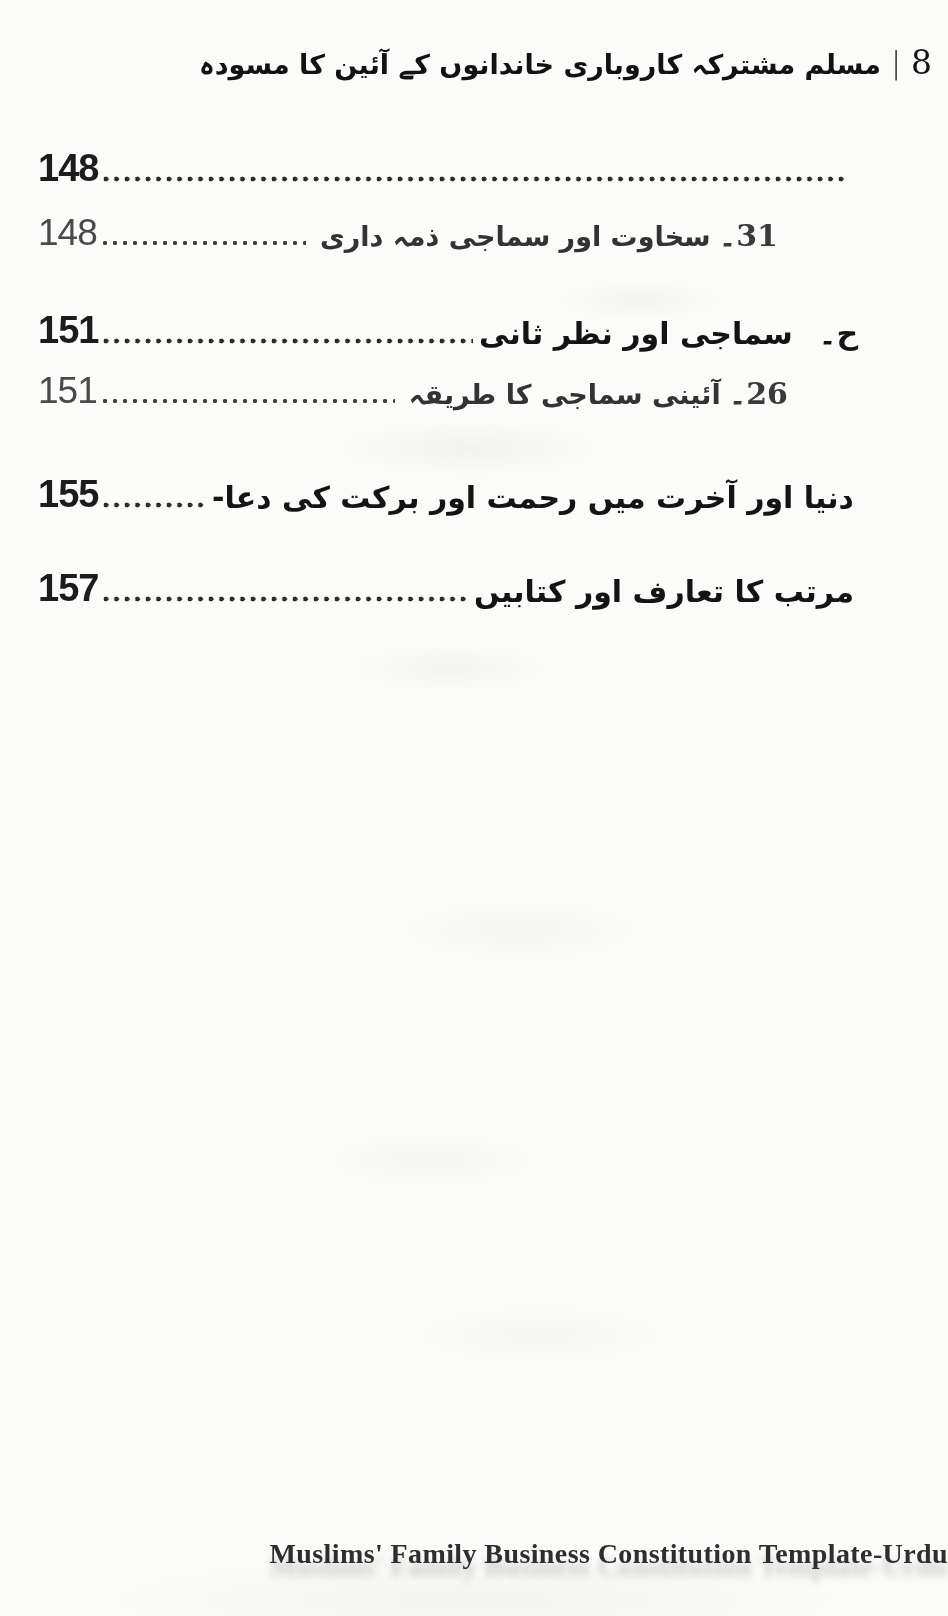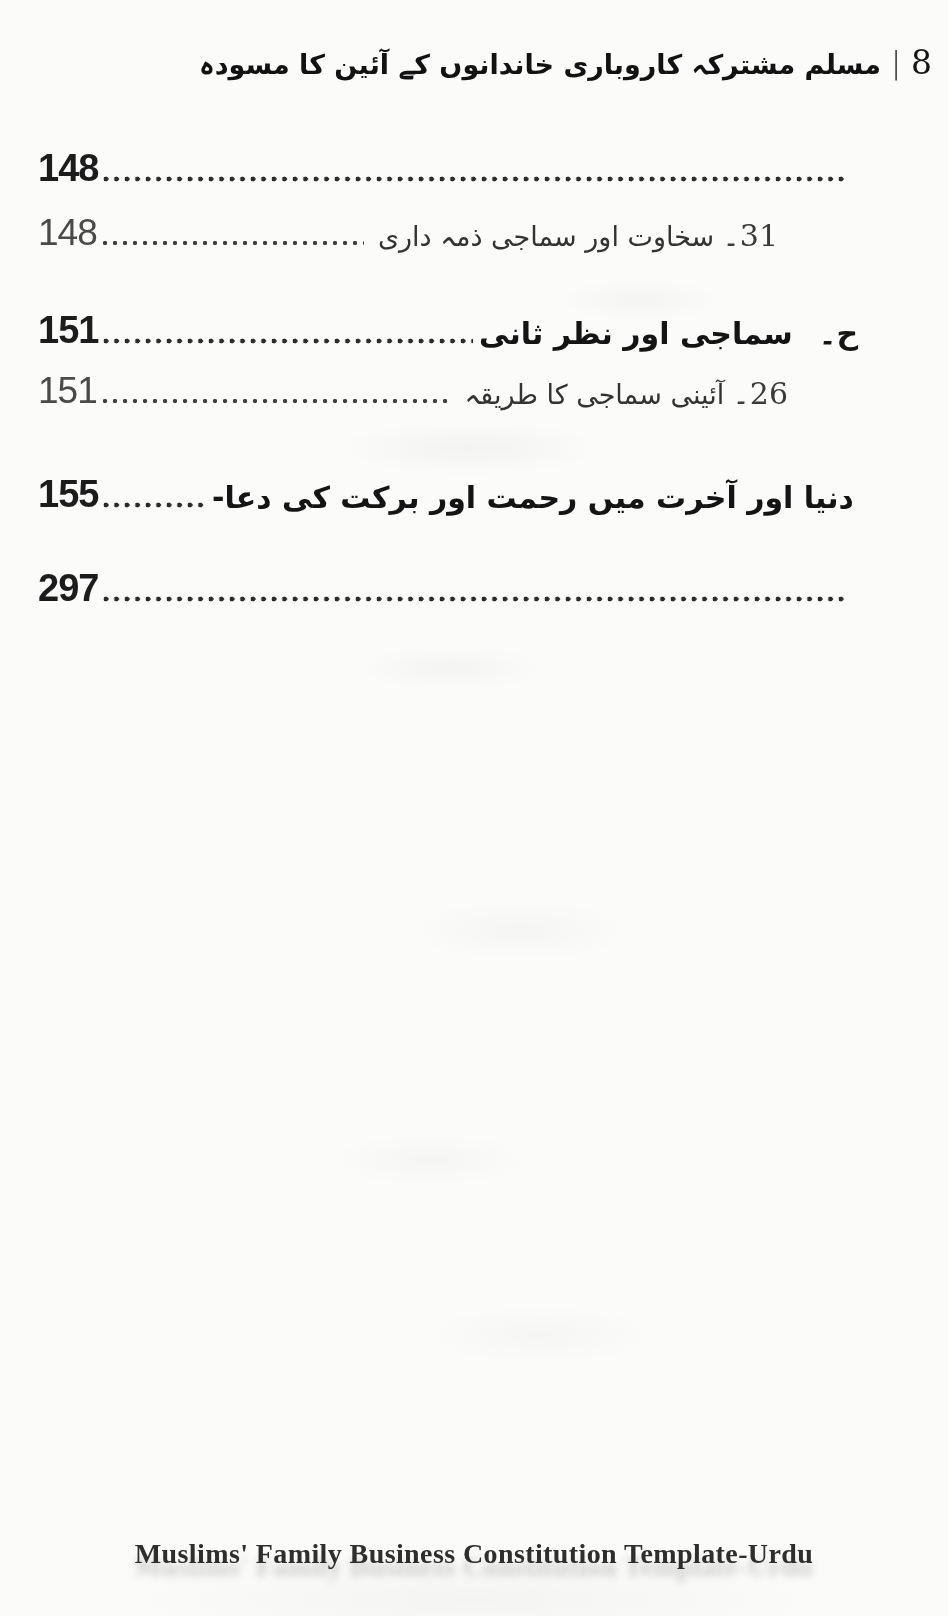--- a/index.html
+++ b/index.html
@@ -53,31 +53,31 @@
     background-size:10.5px 10px;background-repeat:repeat-x;background-position:left bottom;
   }
   .row .pnum{
     direction:ltr;line-height:1;white-space:nowrap;
     font-family:"Liberation Sans","DejaVu Sans",sans-serif;
     padding-bottom:3px;letter-spacing:-1px;
   }
   .row.bold .label{font-weight:700;color:#141414;font-size:30px;}
   .row.bold .prefix{margin-left:26px;font-weight:700;}
   .row.bold .pnum{font-weight:700;font-size:38px;color:#1c1c1c;}
-  .row.regular .label{font-weight:400;color:#333;font-size:27px;margin-left:8px;}
+  .row.regular .label{font-weight:700;color:#333;font-size:27px;margin-left:8px;}
   .row.regular .prefix{margin-left:8px;font-family:"DejaVu Serif",serif;font-size:30px;color:#3a3a3a;}
   .row.regular .pnum{font-weight:400;font-size:37px;color:#4a4a4a;}
   .row.regular .leader{
     background-image:radial-gradient(circle at 4px 5px, #3f3f3f 1.9px, transparent 2.4px);
     background-size:10px 10px;
   }
 
   
   .ftr{
-    position:absolute;top:1538px;left:0;width:948px;text-align:center;
+    position:absolute;top:1538px;left:0;width:948px;text-align:right;
     font-family:"Liberation Serif","DejaVu Serif",serif;
     font-size:28px;font-weight:600;letter-spacing:0.4px;color:#2e2e2e;
     text-shadow:0 13px 7px rgba(100,100,100,0.30);
   }
 </style>
 </head>
 <body>
 
 <div class="page">
 
@@ -114,20 +114,23 @@
       <span class="pnum">151</span>
     </div>
       <div class="row bold" style="top: 464px; height: 52px; padding-right: 94px;">
       <span class="label" lang="ur">
         <span class="txt">دنیا اور آخرت میں رحمت اور برکت کی دعا-</span>
       </span>
       <span class="leader"></span>
       <span class="pnum">155</span>
     </div>
       <div class="row bold" style="top: 558px; height: 52px; padding-right: 94px;">
+      <span class="label" lang="ur">
+        <span class="txt">مرتب کا تعارف اور کتابیں</span>
+      </span>
       <span class="leader"></span>
-      <span class="pnum">297</span>
+      <span class="pnum">157</span>
     </div>
     </div>
 
   <div class="ftr">Muslims' Family Business Constitution Template-Urdu</div>
 
 </div>
 
 </body></html>

